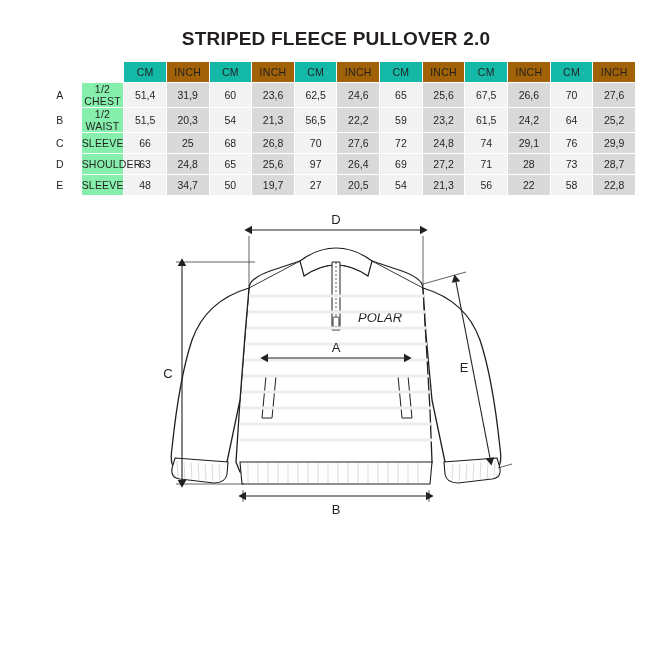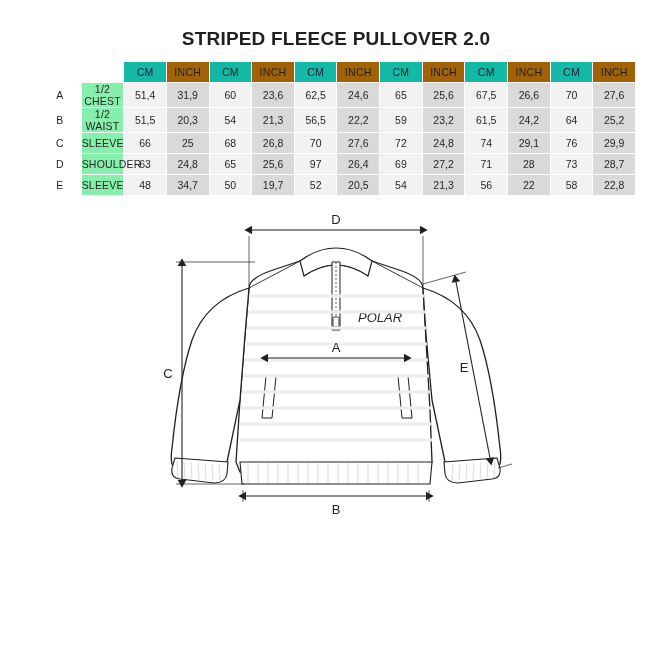--- a/index.html
+++ b/index.html
@@ -203,21 +203,21 @@
           <td class="val-in">28,7</td>
         </tr>
 
         <tr>
           <td class="rowkey">E</td>
           <td class="rowname">SLEEVE</td>
           <td class="val-cm">48</td>
           <td class="val-in">34,7</td>
           <td class="val-cm">50</td>
           <td class="val-in">19,7</td>
-          <td class="val-cm">52</td>
+          <td class="val-cm">27</td>
           <td class="val-in">20,5</td>
           <td class="val-cm">54</td>
           <td class="val-in">21,3</td>
           <td class="val-cm">56</td>
           <td class="val-in">22</td>
           <td class="val-cm">58</td>
           <td class="val-in">22,8</td>
         </tr>
       </tbody>
     </table>

